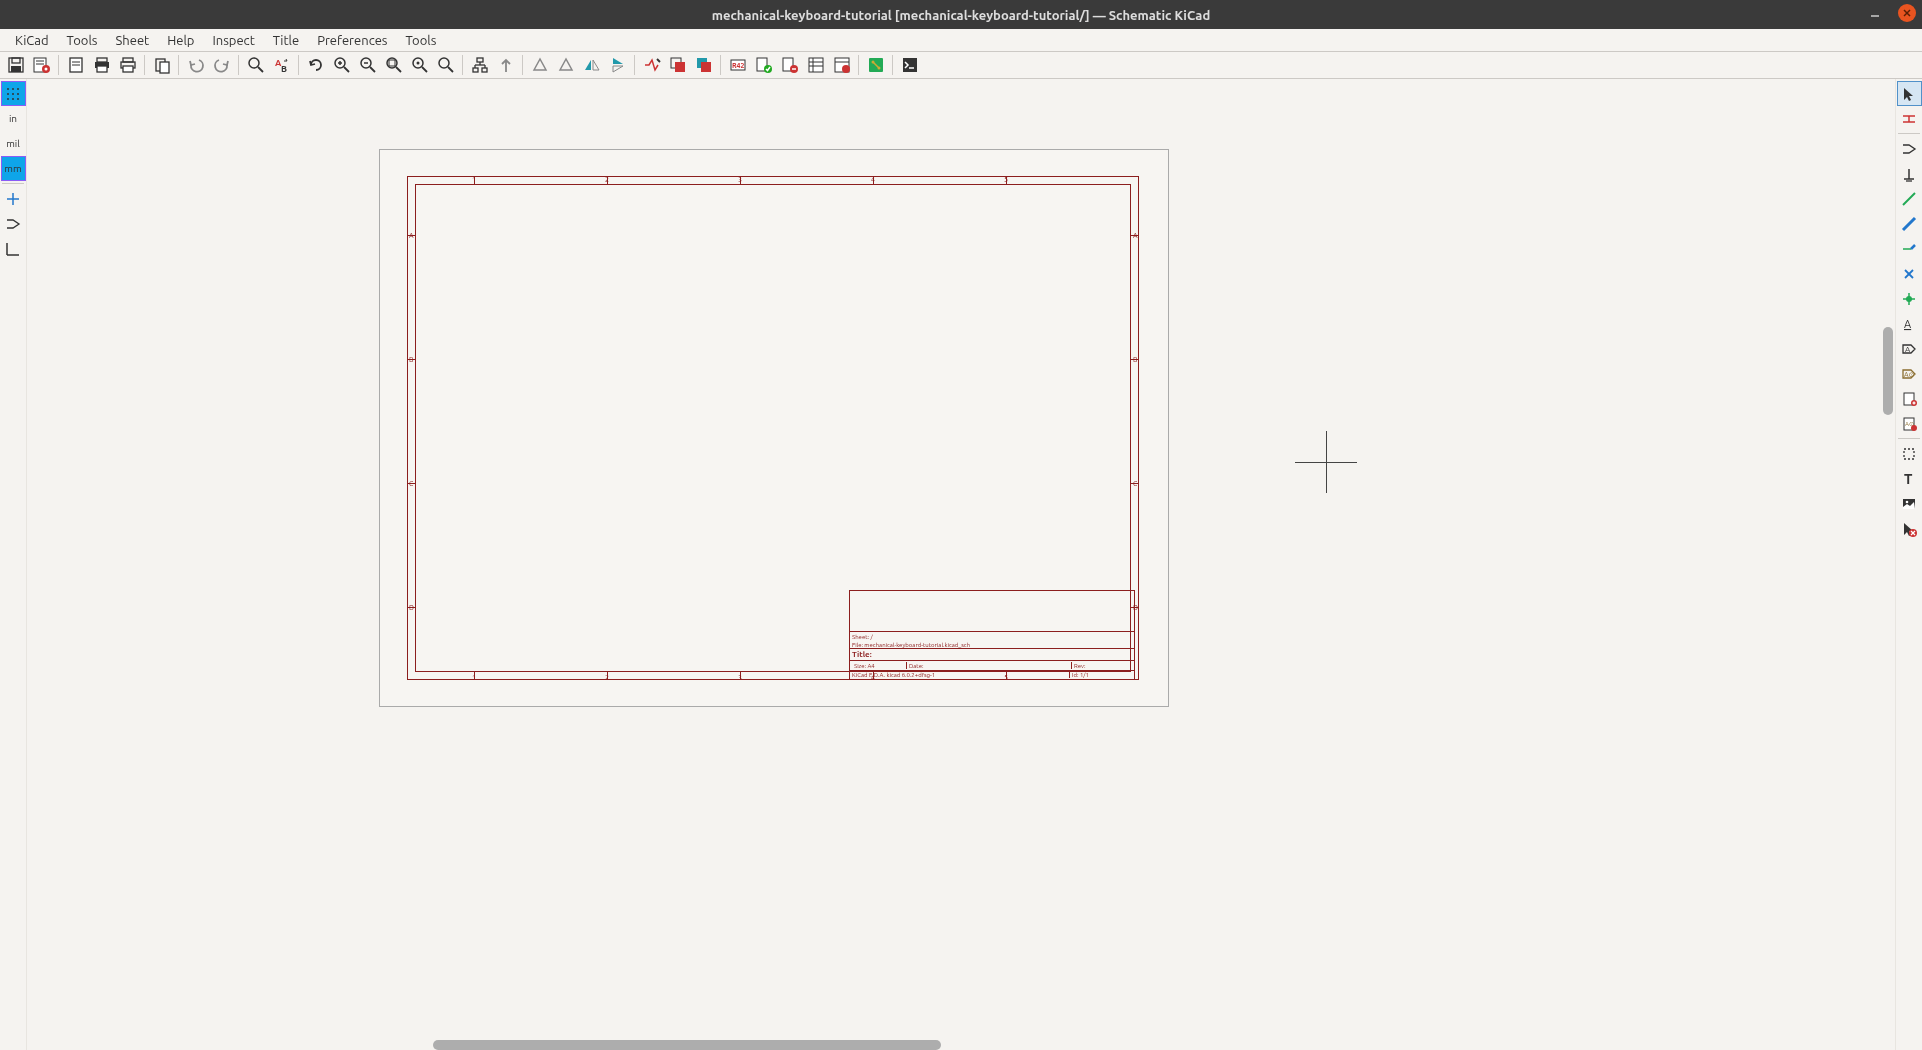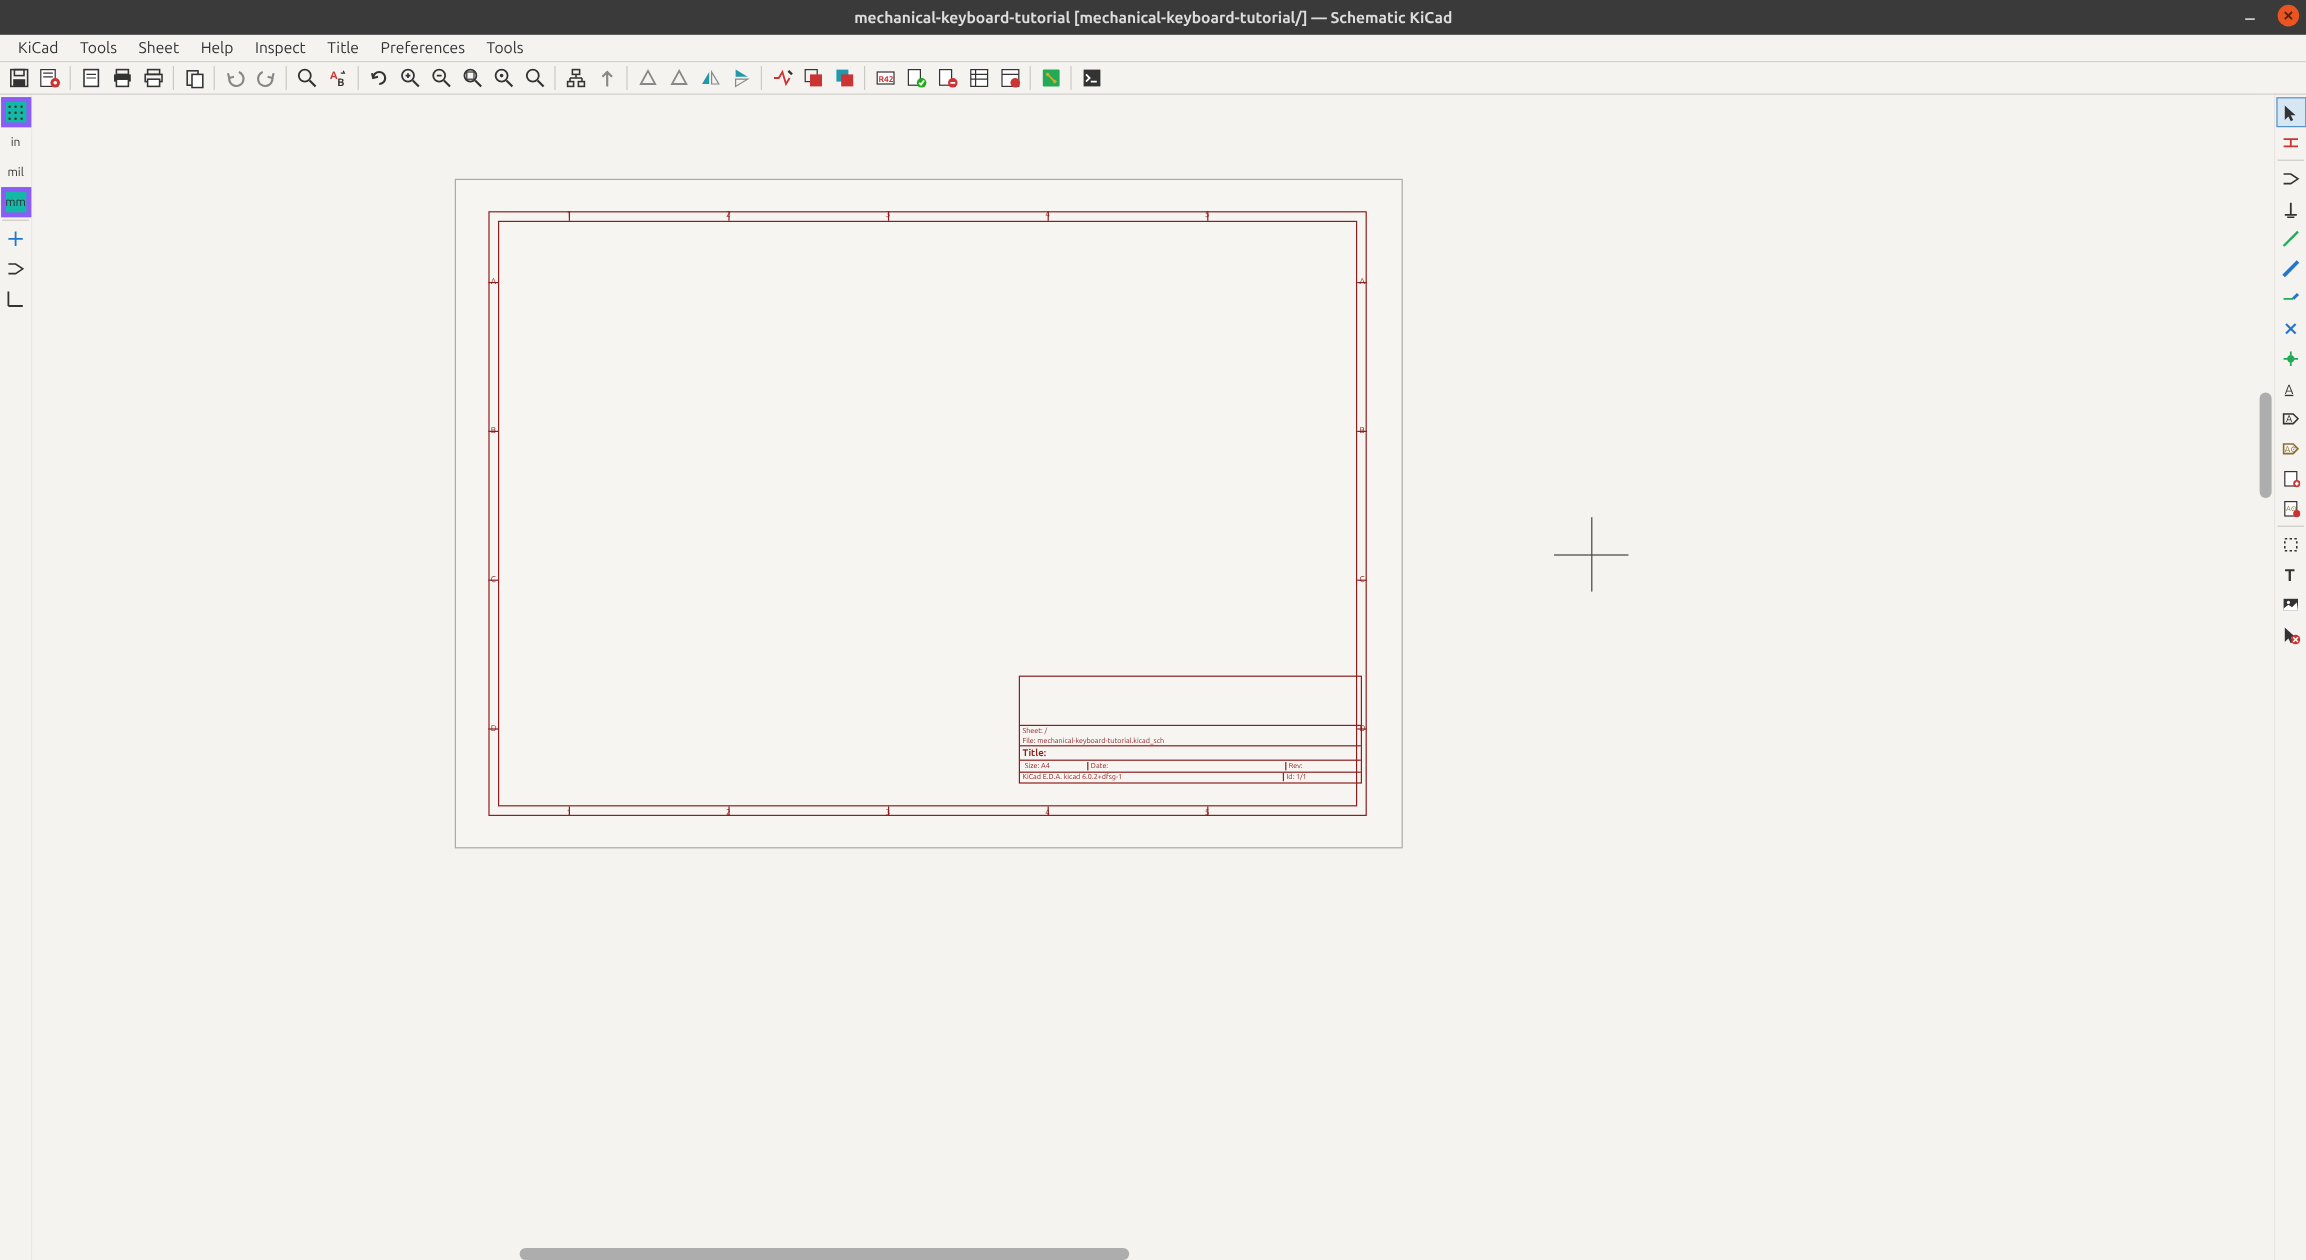--- a/index.html
+++ b/index.html
@@ -18,21 +18,21 @@
 
 
 .toolbar { height: 27px; padding: 1px 4px; display: flex; align-items: center; gap: 3px; background: #f5f3f0; border-bottom: 1px solid #ccc9c5; }
 .tb-btn { width: 23px; height: 23px; display: flex; align-items: center; justify-content: center; border-radius: 2px; }
 .tb-sep { width: 1px; height: 20px; background: #ccc9c5; margin: 0 2px; }
 
 
 .main { display: flex; height: 973px; }
 .left-tools { width: 27px; background: #f5f3f0; display: flex; flex-direction: column; padding-top: 2px; border-right: 1px solid #e8e5e0; }
 .lt-btn { width: 25px; height: 25px; display: flex; align-items: center; justify-content: center; font-size: 10px; color: #333; margin: 0 auto; }
-.lt-btn.active { border: 4px solid #8b5cf6; background: #14b8a6; }
+.lt-btn.active { border: 1px solid #8b5cf6; background: #0ea5e9; }
 .lt-sep { height: 1px; background: #ccc9c5; margin: 2px 2px; }
 
 .right-tools { width: 27px; background: #f5f3f0; display: flex; flex-direction: column; padding-top: 2px; border-left: 1px solid #e8e5e0; }
 .rt-btn { width: 25px; height: 25px; display: flex; align-items: center; justify-content: center; margin: 0 auto; }
 .rt-btn.active { border: 1px solid #5191c9; background: #d6e6f3; }
 .rt-sep { height: 1px; background: #ccc9c5; margin: 2px 2px; }
 
 
 .canvas-wrap { flex: 1; position: relative; background: #f5f3f0; overflow: hidden; }
 .canvas { position: absolute; inset: 0; }
@@ -41,21 +41,21 @@
   background-size: 33.2px 33.2px;
   background-position: 14px 6px; }
 .page-outer { position: absolute; left: 352px; top: 70px; width: 790px; height: 558px; border: 1px solid #aaa; background: #f7f5f2; }
 .page-frame { position: absolute; left: 380px; top: 97px; width: 732px; height: 504px; border: 1px solid #8c1e1e; }
 .frame-inner { position: absolute; left: 388px; top: 105px; width: 716px; height: 488px; border: 1px solid #8c1e1e; }
 .tick { position: absolute; background: #8c1e1e; }
 .tick-top, .tick-bot { width: 1px; height: 8px; }
 .tick-left, .tick-right { height: 1px; width: 8px; }
 .tick-label { position: absolute; font-size: 7px; color: #8c1e1e; }
 
-.title-block { position: absolute; left: 822px; top: 484px; width: 286px; height: 90px; border: 1px solid #8c1e1e; font-size: 6px; color: #8c1e1e; font-family: monospace; }
+.title-block { position: absolute; left: 822px; top: 511px; width: 286px; height: 90px; border: 1px solid #8c1e1e; font-size: 6px; color: #8c1e1e; font-family: monospace; }
 .tb-row { border-top: 1px solid #8c1e1e; padding: 1px 2px; display: flex; }
 .tb-cell { border-right: 1px solid #8c1e1e; padding: 0 2px; }
 
 .cursor-cross { position: absolute; left: 1268px; top: 352px; width: 62px; height: 62px; }
 .cursor-cross::before, .cursor-cross::after { content: ''; position: absolute; background: #444; }
 .cursor-cross::before { left: 50%; top: 0; width: 1px; height: 100%; }
 .cursor-cross::after { top: 50%; left: 0; height: 1px; width: 100%; }
 
 
 .hscroll { position: absolute; left: 0; right: 0; bottom: 0; height: 14px; background: #f5f3f0; }

